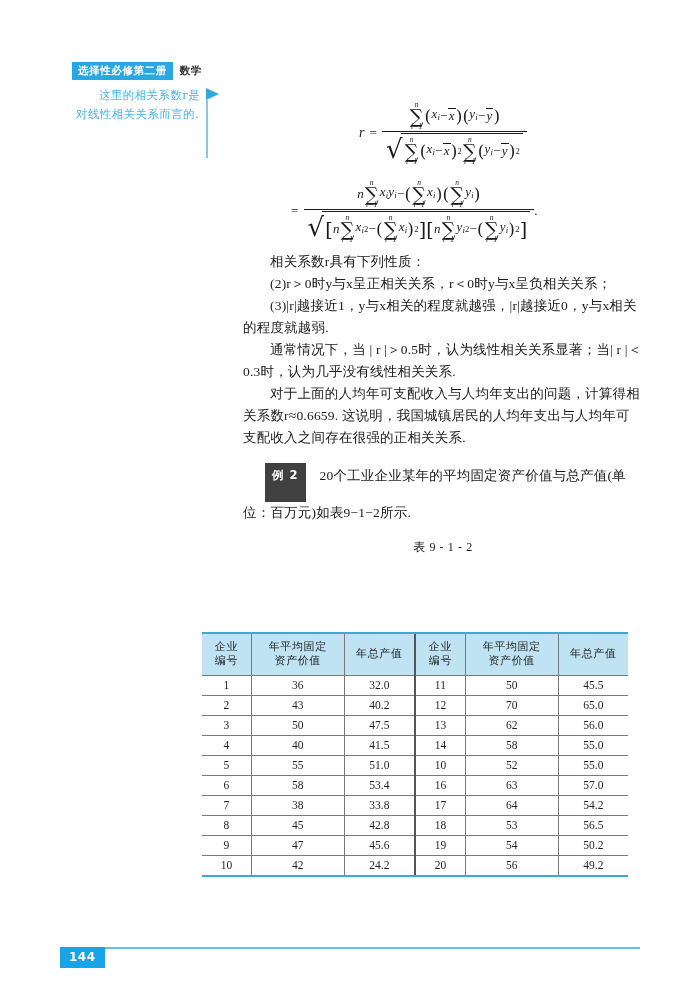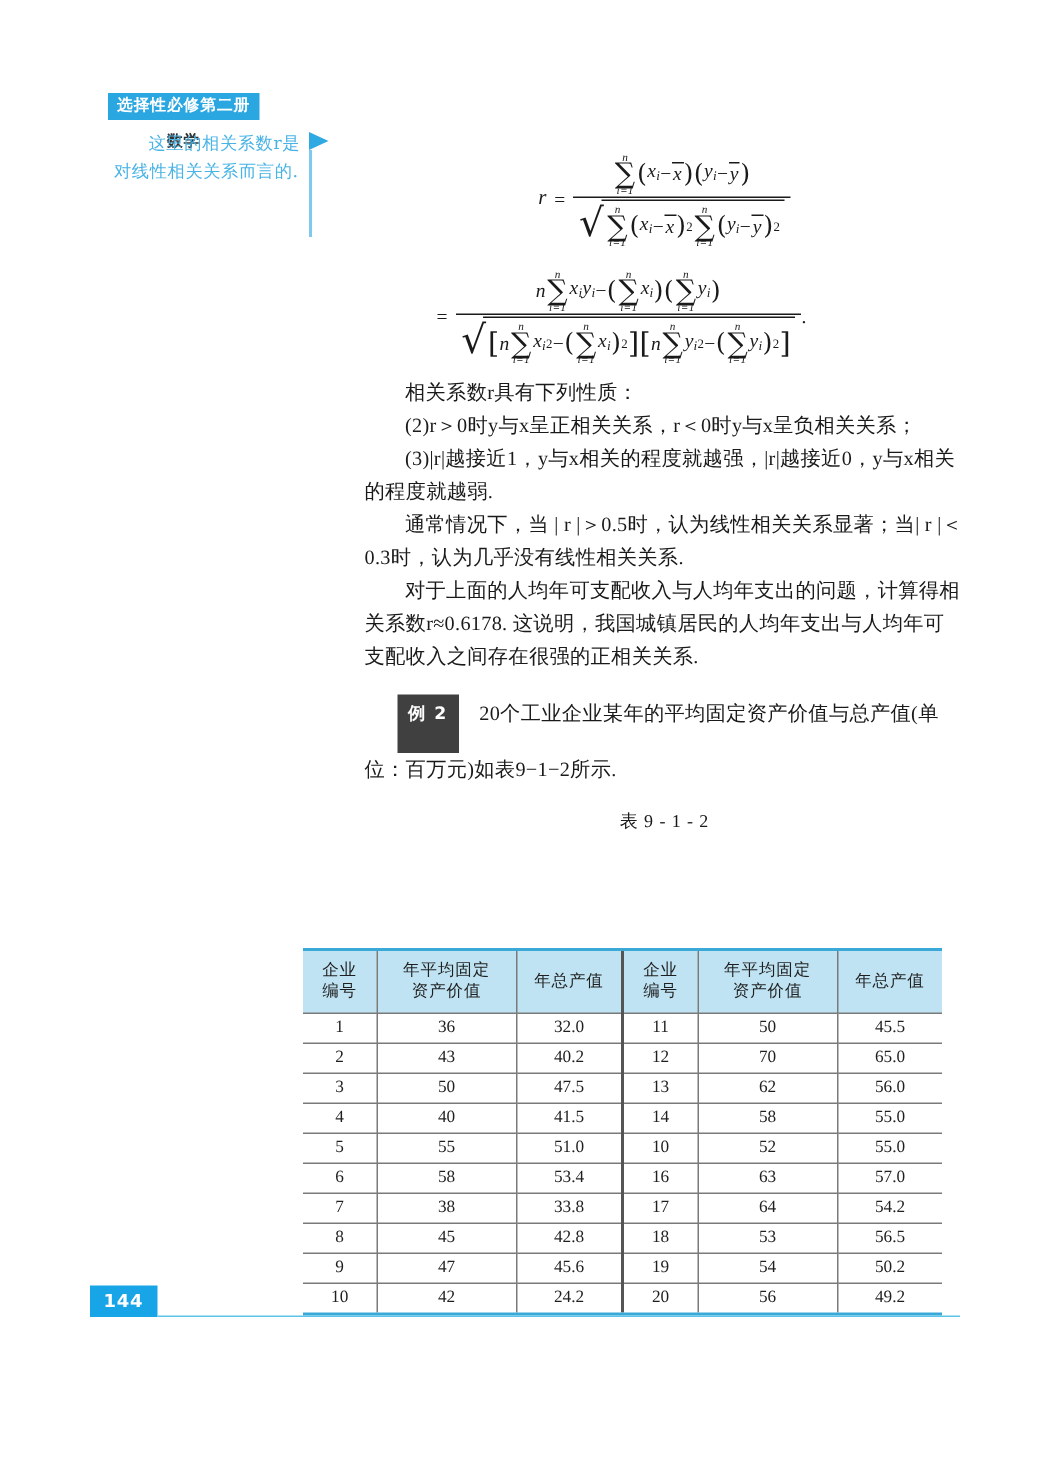--- a/index.html
+++ b/index.html
@@ -22,21 +22,20 @@
   }
 
   
   .running-head {
     position: absolute;
     left: 72px;
     top: 62px;
     display: flex;
     align-items: center;
     gap: 7px;
-    flex-direction: column;
   }
   .rh-box {
     background: #2aa6e0;
     color: #ffffff;
     font-size: 10.5px;
     line-height: 1;
     padding: 3px 6px 4px 6px;
     letter-spacing: 0.6px;
     font-family: "DejaVu Sans", sans-serif;
     font-weight: bold;
@@ -284,23 +283,23 @@
   }
   .c-sep { border-left: 2.5px solid #555 !important; }
   .w-no  { width: 48px; }
   .w-val { width: 95px; }
   .w-tot { width: 70px; }
 
   
   .pagefoot {
     position: absolute;
     left: 60px;
-    top: 857px;
-    display: flex;
-    align-items: flex-end;
+    top: 947px;
+    display: flex;
+    align-items: flex-start;
     width: 580px;
   }
   .pagenum {
     background: #18a5e8;
     color: #ffffff;
     font-size: 12px;
     font-weight: bold;
     font-family: "DejaVu Sans", sans-serif;
     padding: 3px 9px 4px 9px;
     letter-spacing: 0.5px;
@@ -415,21 +414,21 @@
         <span>.</span>
       </div>
     </div>
 
     <div class="gap-s"></div>
 
     <p class="p">相关系数r具有下列性质：</p>
     <p class="p">(2)r＞0时y与x呈正相关关系，r＜0时y与x呈负相关关系；</p>
     <p class="p">(3)|r|越接近1，y与x相关的程度就越强，|r|越接近0，y与x相关的程度就越弱.</p>
     <p class="p">通常情况下，当 | r |＞0.5时，认为线性相关关系显著；当| r |＜0.3时，认为几乎没有线性相关关系.</p>
-    <p class="p">对于上面的人均年可支配收入与人均年支出的问题，计算得相关系数r≈0.6178. 这说明，我国城镇居民的人均年支出与人均年可支配收入之间存在很强的正相关关系.</p>
+    <p class="p">对于上面的人均年可支配收入与人均年支出的问题，计算得相关系数r≈0.6659. 这说明，我国城镇居民的人均年支出与人均年可支配收入之间存在很强的正相关关系.</p>
 
     <div class="gap-m"></div>
 
     <p class="p ex-line"><span class="ex-badge">例 2</span><span>20个工业企业某年的平均固定资产价值与总产值(单位：百万元)如表9−1−2所示.</span></p>
 
     <div class="table-caption">表 9 - 1 - 2</div>
   </div>
 
   <div class="tbl-holder">
     <div class="tbl-rule-top"></div>

